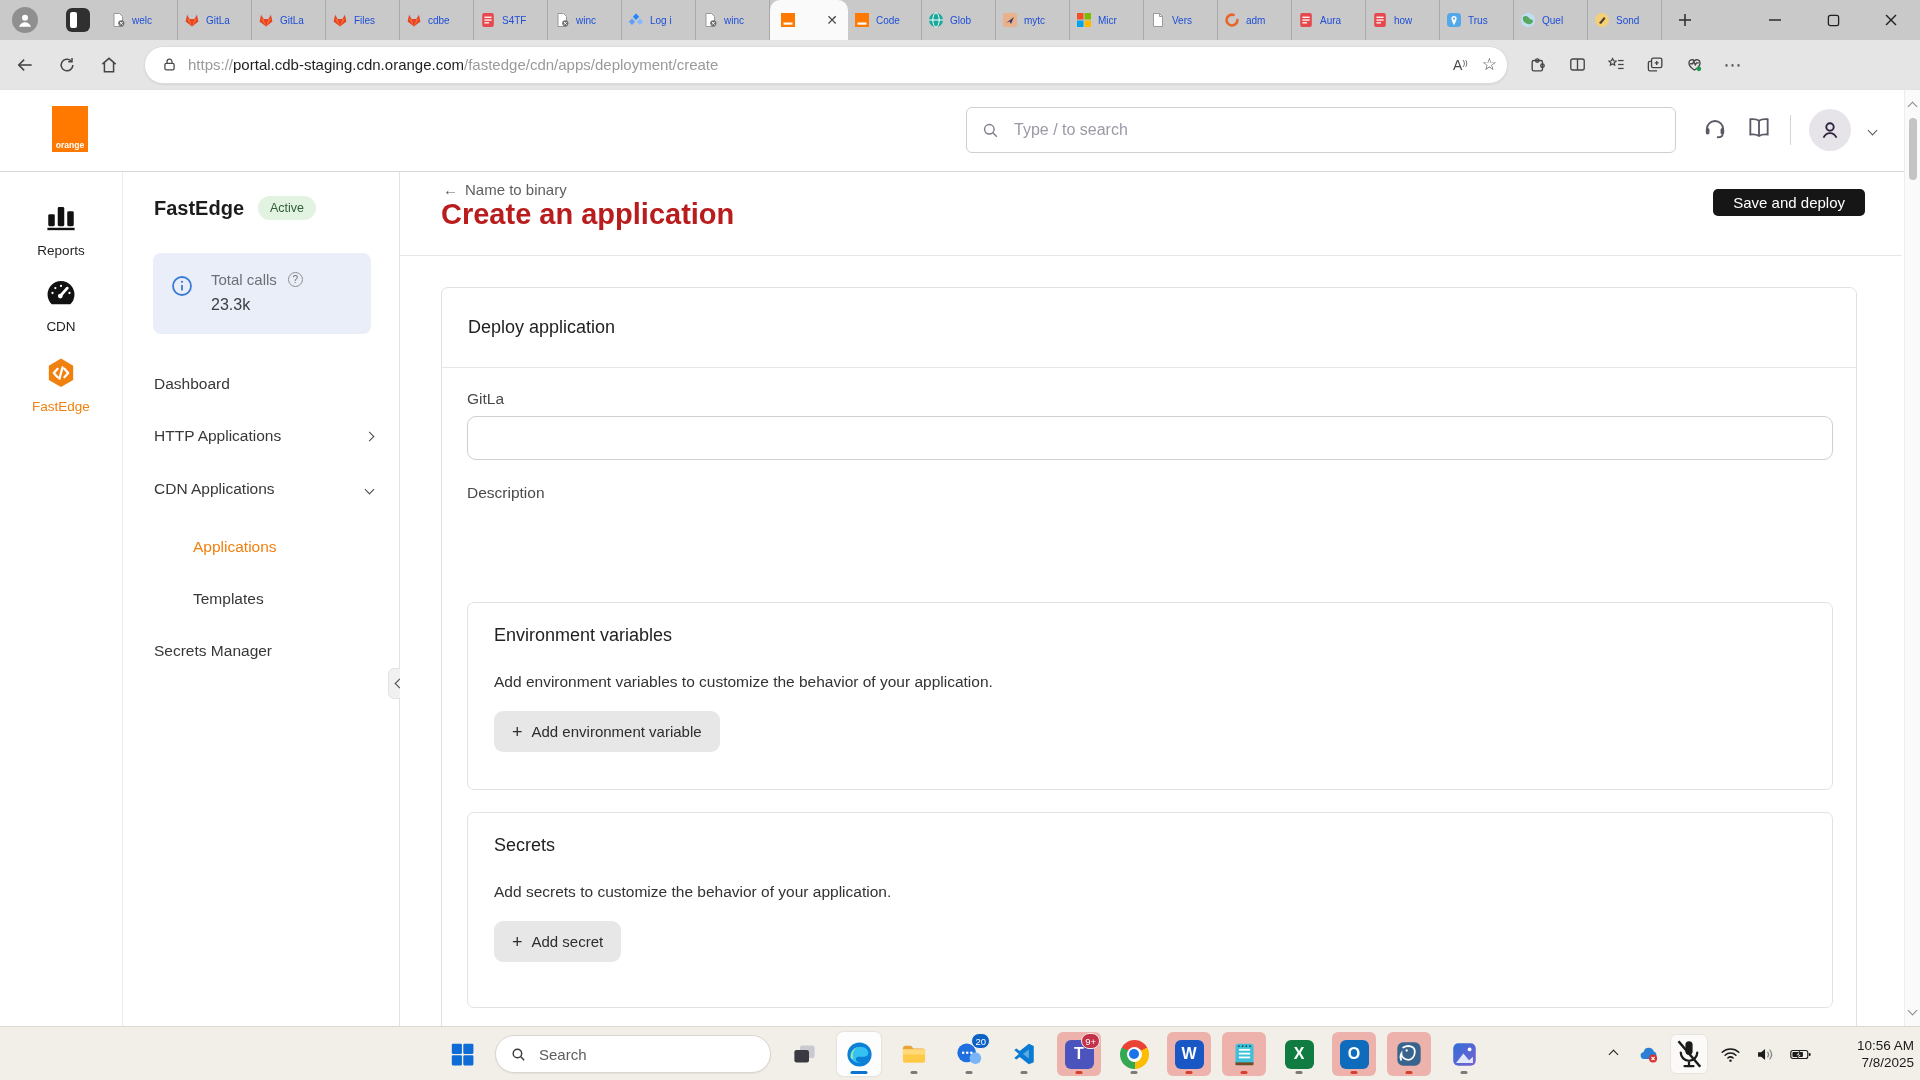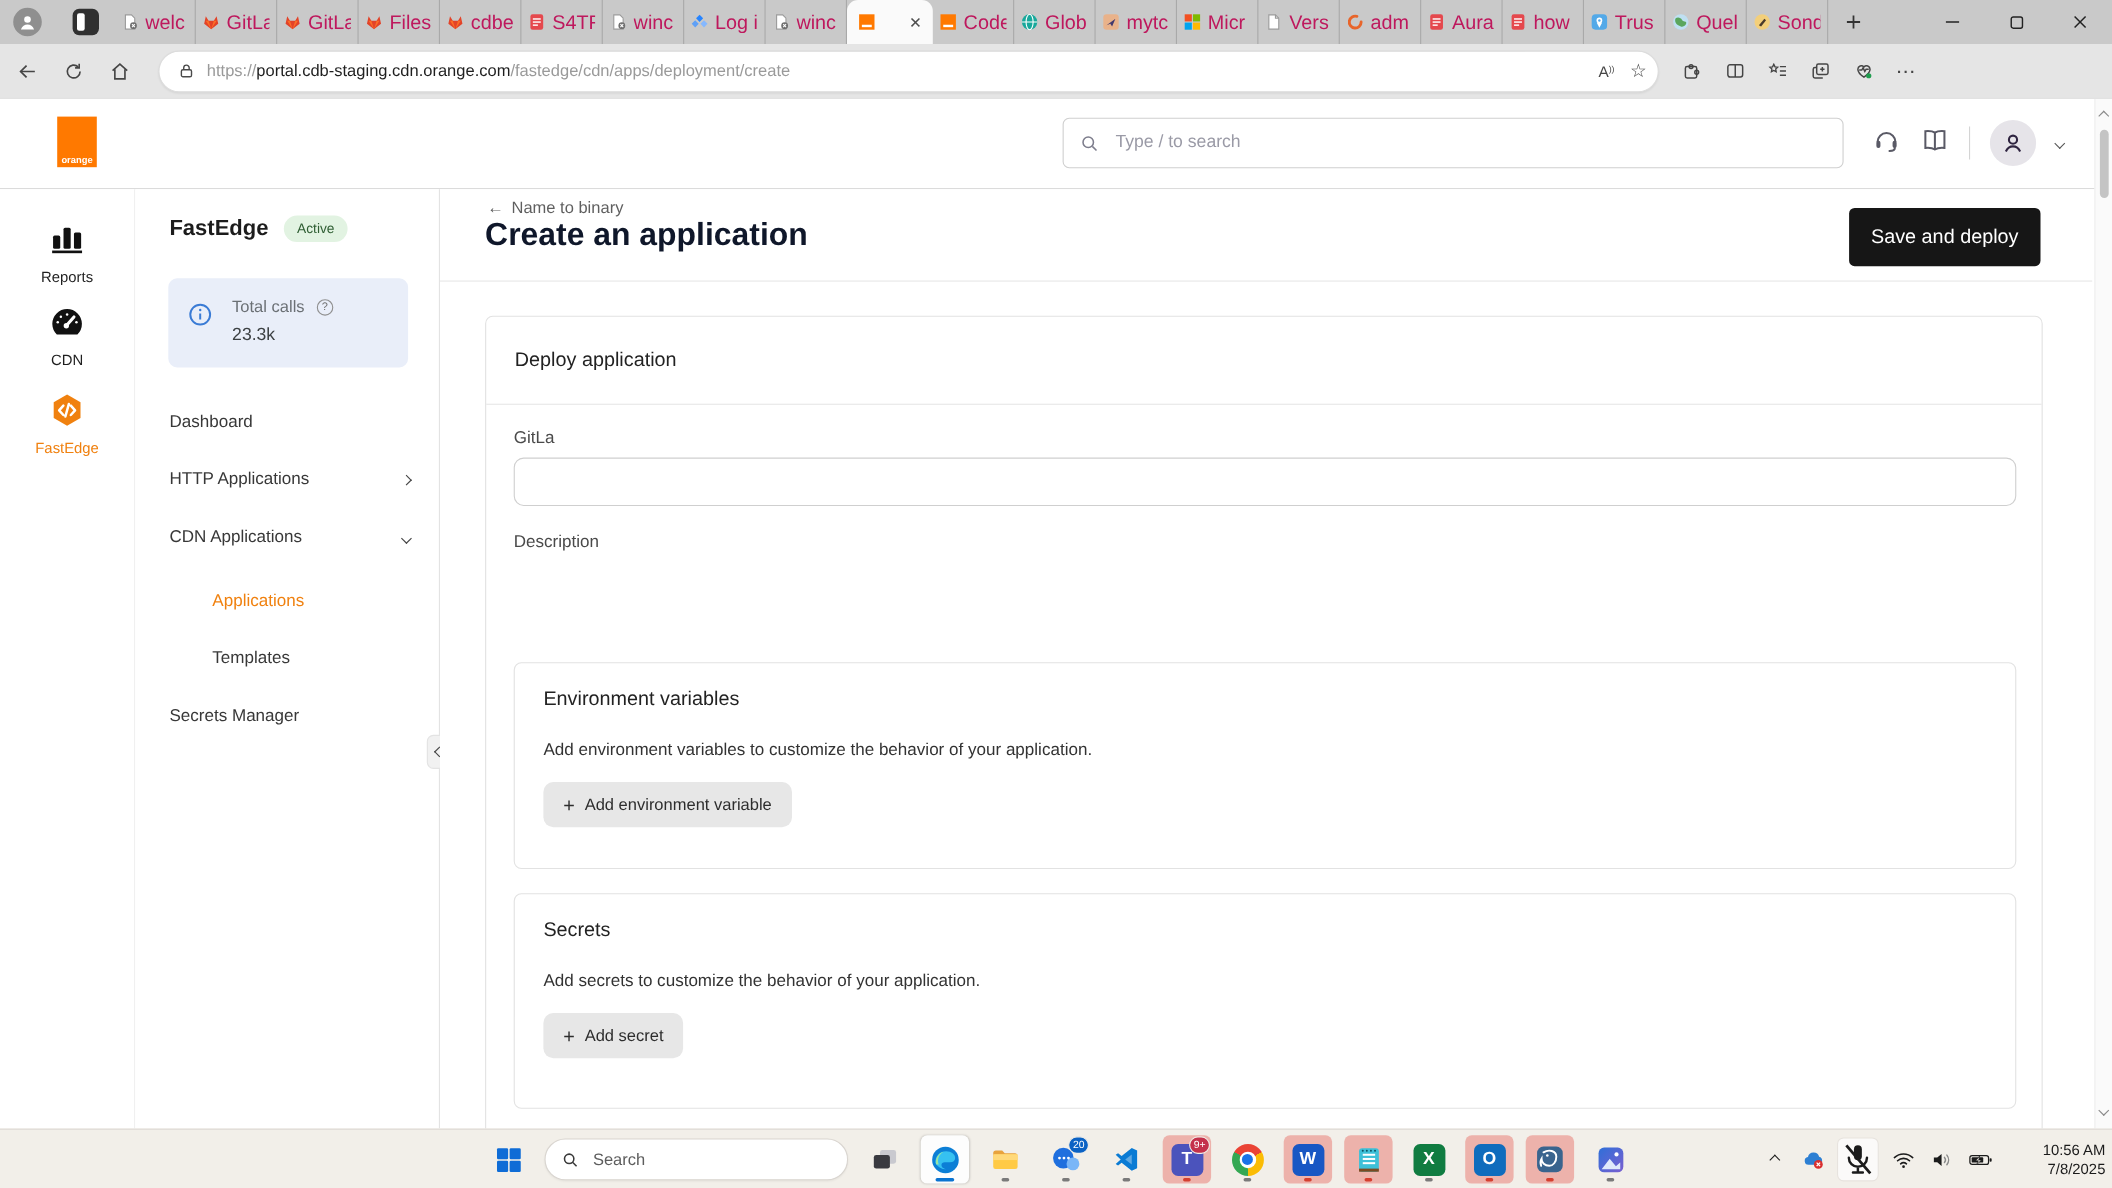--- a/index.html
+++ b/index.html
@@ -4,21 +4,21 @@
 <style>
   html,body{margin:0;padding:0;background:#e8e8e8;font-family:"Liberation Sans",sans-serif;}
   #frame{position:relative;width:1920px;height:1080px;background:#fff;overflow:hidden;}
   
   .tabstrip{position:absolute;left:0;top:0;width:1920px;height:40px;background:#c9c9c9;display:flex;align-items:center;}
   .ts-profile{width:26px;height:26px;border-radius:50%;background:#8f8f8f;margin:0 10px 0 12px;display:flex;align-items:center;justify-content:center;flex:none;}
   .ts-ws{width:24px;height:24px;border-radius:6px;background:#303030;margin:0 14px 0 18px;position:relative;flex:none;}
   .ts-ws::before{content:"";position:absolute;left:4px;top:4px;width:7px;height:16px;background:#fff;border-radius:2px;}
   .tabs{display:flex;height:40px;align-items:flex-end;flex:none;}
   .tab{width:74px;height:40px;display:flex;align-items:center;gap:6px;padding:0 6px;box-sizing:border-box;border-right:1px solid #a9a9a9;cursor:pointer;}
-  .tab .tlabel{font-size:18px;color:#be185d;white-space:nowrap;overflow:hidden;text-align:center;}
+  .tab .tlabel{font-size:10px;color:#1d4ed8;white-space:nowrap;overflow:hidden;text-align:center;}
   .tab.active{background:#fafafa;border-radius:10px 10px 0 0;border-right:none;width:78px;justify-content:space-between;padding:0 10px;}
   .tab .ticon{width:16px;height:16px;flex:none;display:flex;align-items:center;justify-content:center;}
   .tab .tclose{font-size:14px;color:#4d4d4d;line-height:1;}
   .newtab{width:30px;height:30px;margin-left:8px;display:flex;align-items:center;justify-content:center;color:#333;border-radius:6px;flex:none;}
   .newtab svg{width:16px;height:16px;}
   .wincontrols{margin-left:auto;display:flex;height:40px;}
   .wc{width:58px;height:40px;display:flex;align-items:center;justify-content:center;color:#222;}
   
   .toolbar{position:absolute;left:0;top:40px;width:1920px;height:50px;background:#e5e5e5;display:flex;align-items:center;border-bottom:1px solid #e2e2e2;box-sizing:border-box;}
   .nav-btn{width:34px;height:34px;display:flex;align-items:center;justify-content:center;margin-left:8px;border-radius:6px;flex:none;}
@@ -74,22 +74,22 @@
   .qm{width:15px;height:15px;border:1.3px solid #8f8f8f;border-radius:50%;font-size:10px;color:#6d6d6d;display:inline-flex;align-items:center;justify-content:center;box-sizing:border-box;}
   .sb-nav{position:absolute;left:0;top:200px;width:100%;}
   .sb-item{position:absolute;left:31px;right:26px;height:24px;display:flex;align-items:center;font-size:15.5px;color:#383838;cursor:pointer;}
   .sb-item.indent{left:70px;}
   .sb-item.active{color:#f0810f;}
   .sb-item .sb-chv{margin-left:auto;}
   .sb-collapse{position:absolute;left:265px;top:496px;width:21px;height:29px;background:#f1f1f1;border:1px solid #e3e3e3;border-radius:6px;display:flex;align-items:center;justify-content:center;cursor:pointer;}
   
   .main{position:absolute;left:400px;top:82px;right:0;bottom:0;background:#fff;}
   .back-link{position:absolute;left:43px;top:9px;font-size:15px;color:#5f5f5f;display:flex;align-items:center;gap:7px;cursor:pointer;}
-  .page-title{position:absolute;left:41px;top:26px;font-size:29px;font-weight:700;color:#0f172a;}
-  .save-btn{position:absolute;right:65px;top:17px;height:53px;padding:0 20px;background:#161616;color:#fff;font-size:18px;border:none;border-radius:5px;display:flex;align-items:center;cursor:pointer;font-family:"Liberation Sans",sans-serif;}
+  .page-title{position:absolute;left:41px;top:26px;font-size:29px;font-weight:700;color:#b91c1c;}
+  .save-btn{position:absolute;right:55px;top:17px;height:27px;padding:0 20px;background:#161616;color:#fff;font-size:15px;border:none;border-radius:5px;display:flex;align-items:center;cursor:pointer;font-family:"Liberation Sans",sans-serif;}
   .main-divider{position:absolute;left:0;right:18px;top:83px;height:1px;background:#e7e7e7;}
   .card{background:#fff;border:1px solid #e2e2e2;border-radius:7px;box-sizing:border-box;}
   .outer-card{position:absolute;left:41px;width:1416px;top:115px;height:980px;}
   .oc-header{height:79px;border-bottom:1px solid #e7e7e7;display:flex;align-items:center;padding-left:26px;font-size:18px;font-weight:500;color:#222;}
   .field-label{position:absolute;left:25px;font-size:15.5px;color:#4a4a4a;}
   .t-input{position:absolute;left:25px;width:1366px;height:44px;border:1px solid #cfcfcf;border-radius:9px;box-sizing:border-box;font-size:15px;padding:0 14px;color:#333;outline:none;background:#fff;font-family:"Liberation Sans",sans-serif;}
   .t-input::placeholder{color:#a8aab0;}
   .inner-card{position:absolute;left:25px;width:1366px;}
   .ic-title{position:absolute;left:26px;top:22px;font-size:18px;font-weight:500;color:#222;}
   .ic-desc{position:absolute;left:26px;top:70px;font-size:15.5px;color:#333;}

